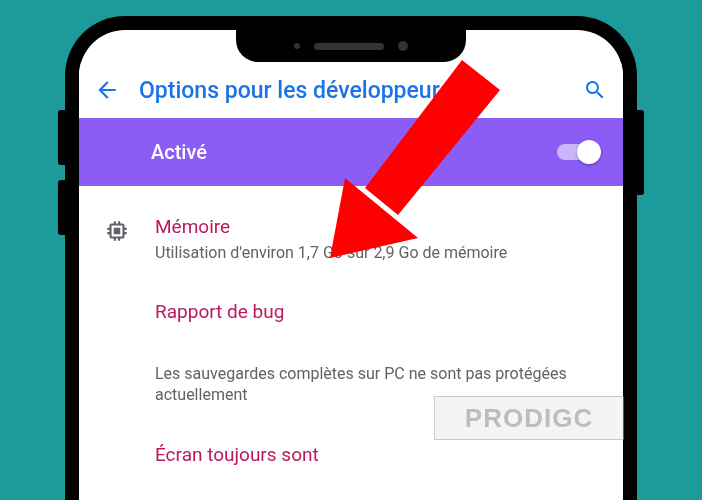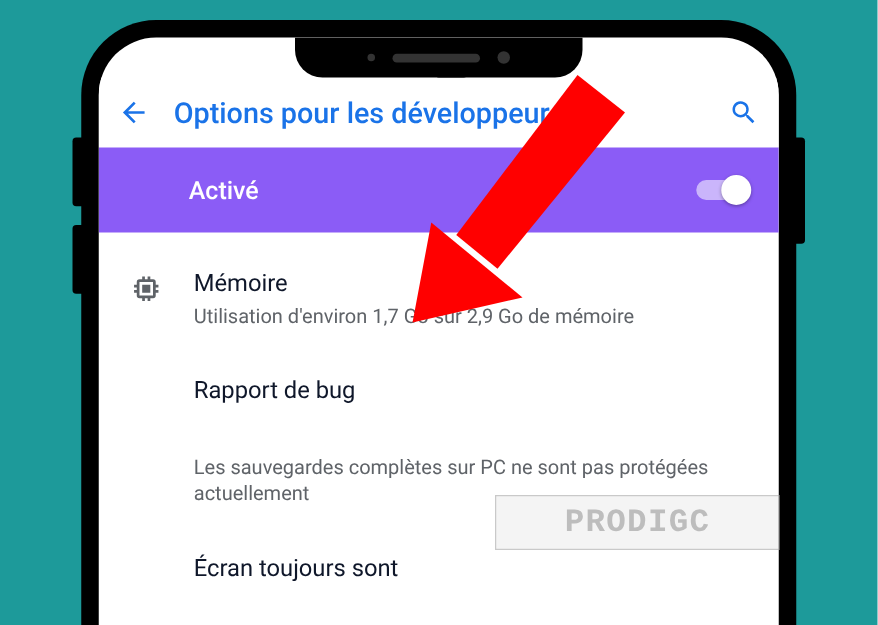--- a/index.html
+++ b/index.html
@@ -151,21 +151,21 @@
     cursor:pointer;
   }
   .item .icon-slot {
     width: 28px; display:flex; justify-content:center; padding-top:4px;
     color: #5f6368;
     flex-shrink: 0;
   }
   .item.no-icon { padding-left: 76px; }
   .item .texts { flex:1; }
   .item .primary {
-    font-size: 19px; color: #0f172a; line-height: 1.35;
+    font-size: 19px; color: #be185d; line-height: 1.35;
   }
   .item .secondary {
     font-size: 16px; color: #5f6368; line-height: 1.35; margin-top:2px;
   }
 
   .arrow-overlay {
     position: absolute;
     left: 310px;
     top: 60px;
     pointer-events: none;
@@ -174,25 +174,25 @@
 
   .watermark {
     position: absolute;
     right: 78px;
     bottom: 60px;
     z-index: 40;
     opacity: 0.55;
     pointer-events: none;
   }
   .watermark .box {
-    width: 228px; height: 44px;
+    width: 190px; height: 44px;
     border: 1px solid #9e9e9e;
     background: rgba(200,200,200,0.35);
     display:flex; align-items:center; justify-content:center;
-    font-family: Liberation Mono, monospace;
+    font-family: Liberation Sans, sans-serif;
     font-size: 26px; letter-spacing: 1px;
     color: #888;
     font-weight: 800;
   }
 </style>
 </head>
 <body>
 
 <div class="side-btn left1"></div>
 <div class="side-btn left2"></div>

